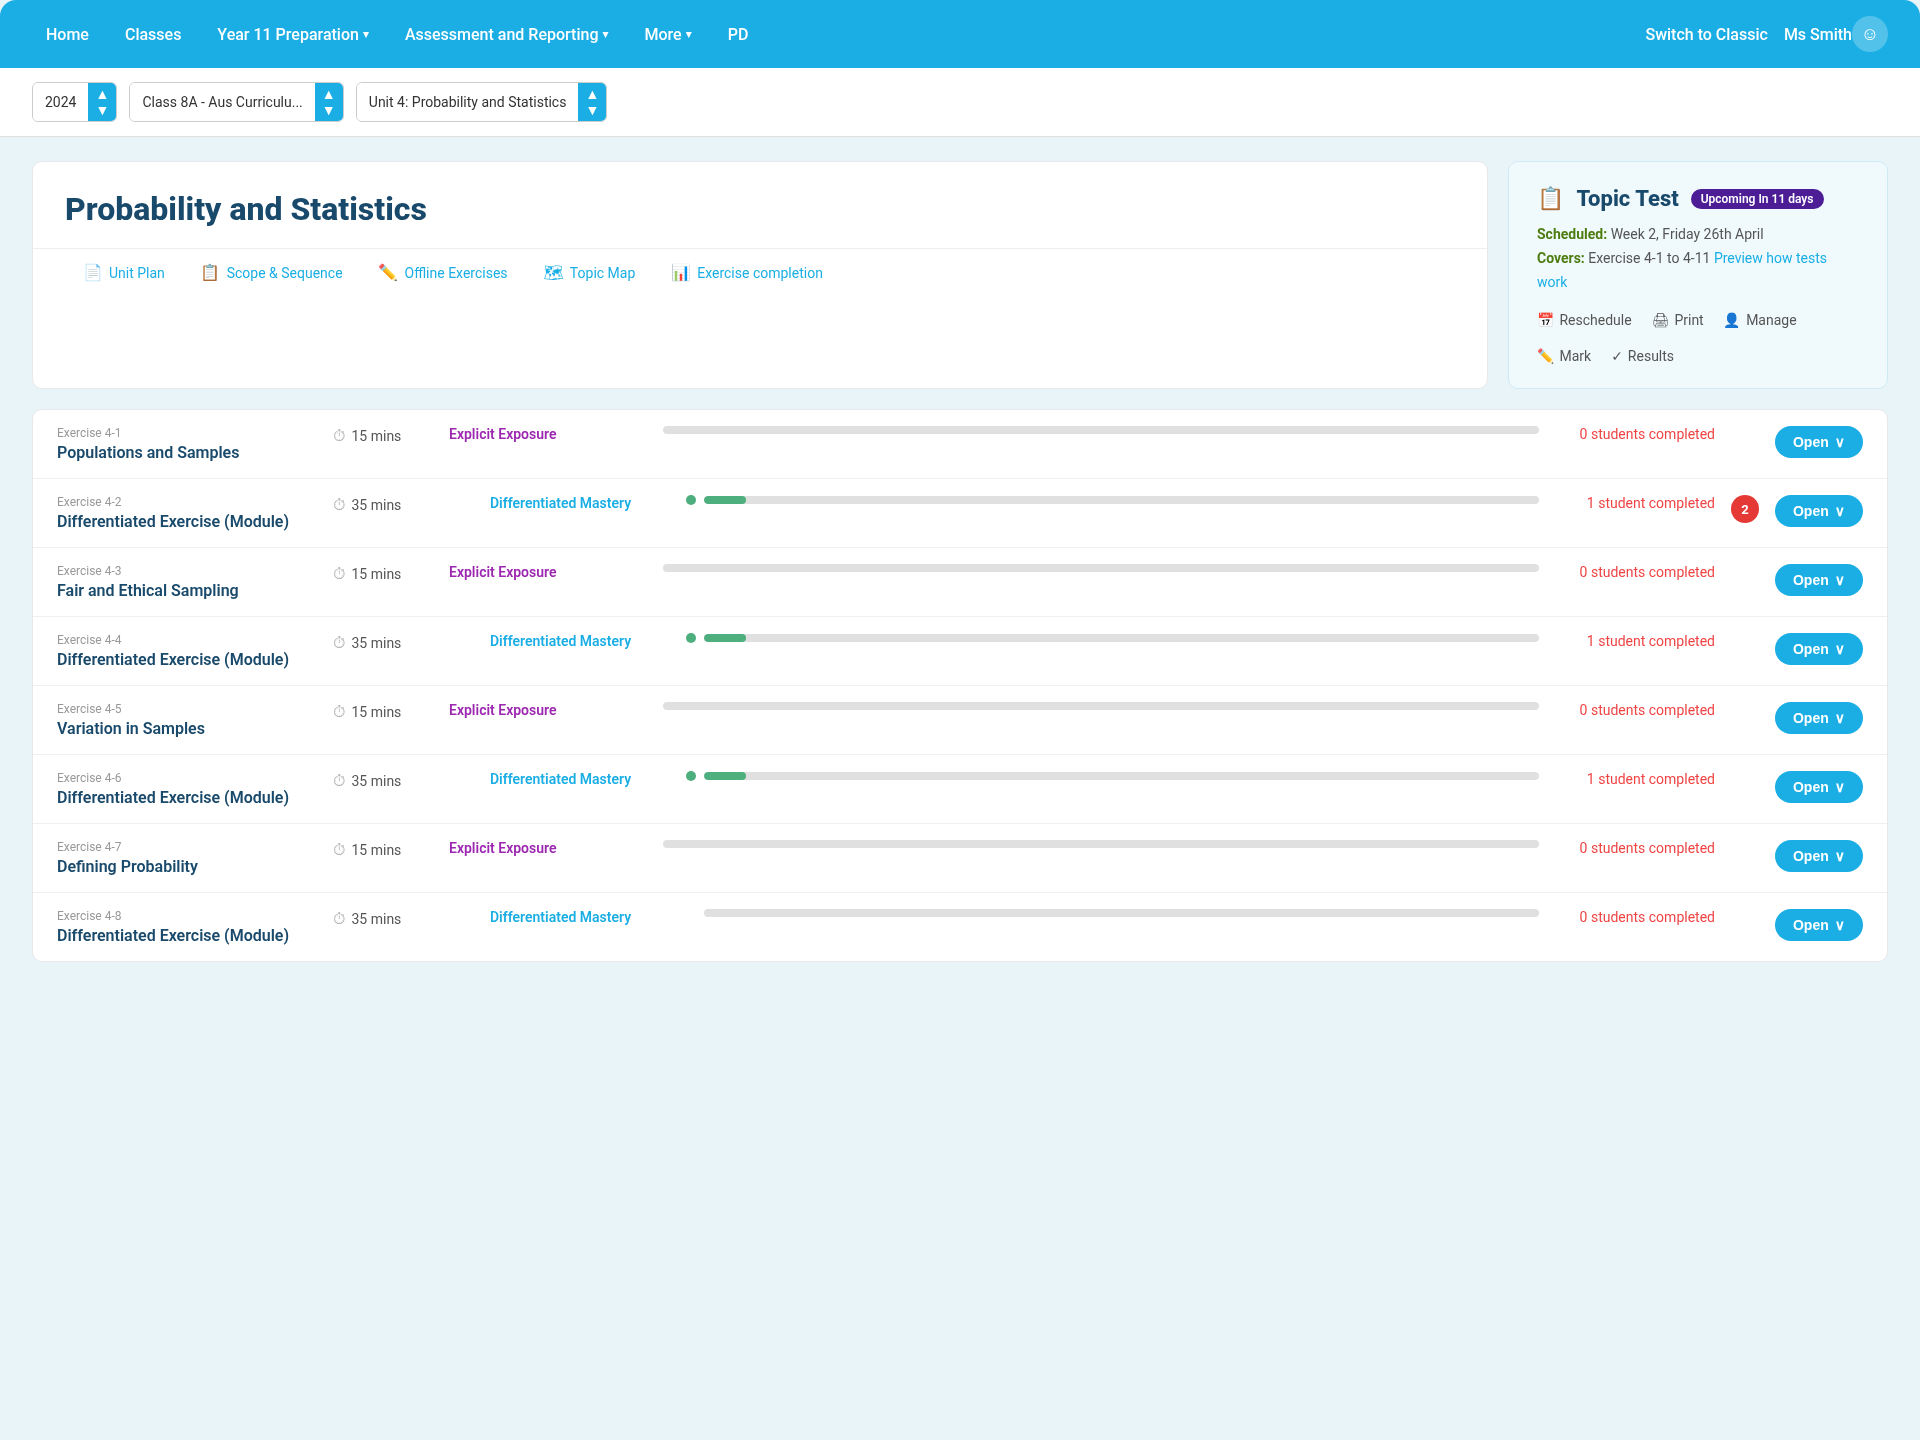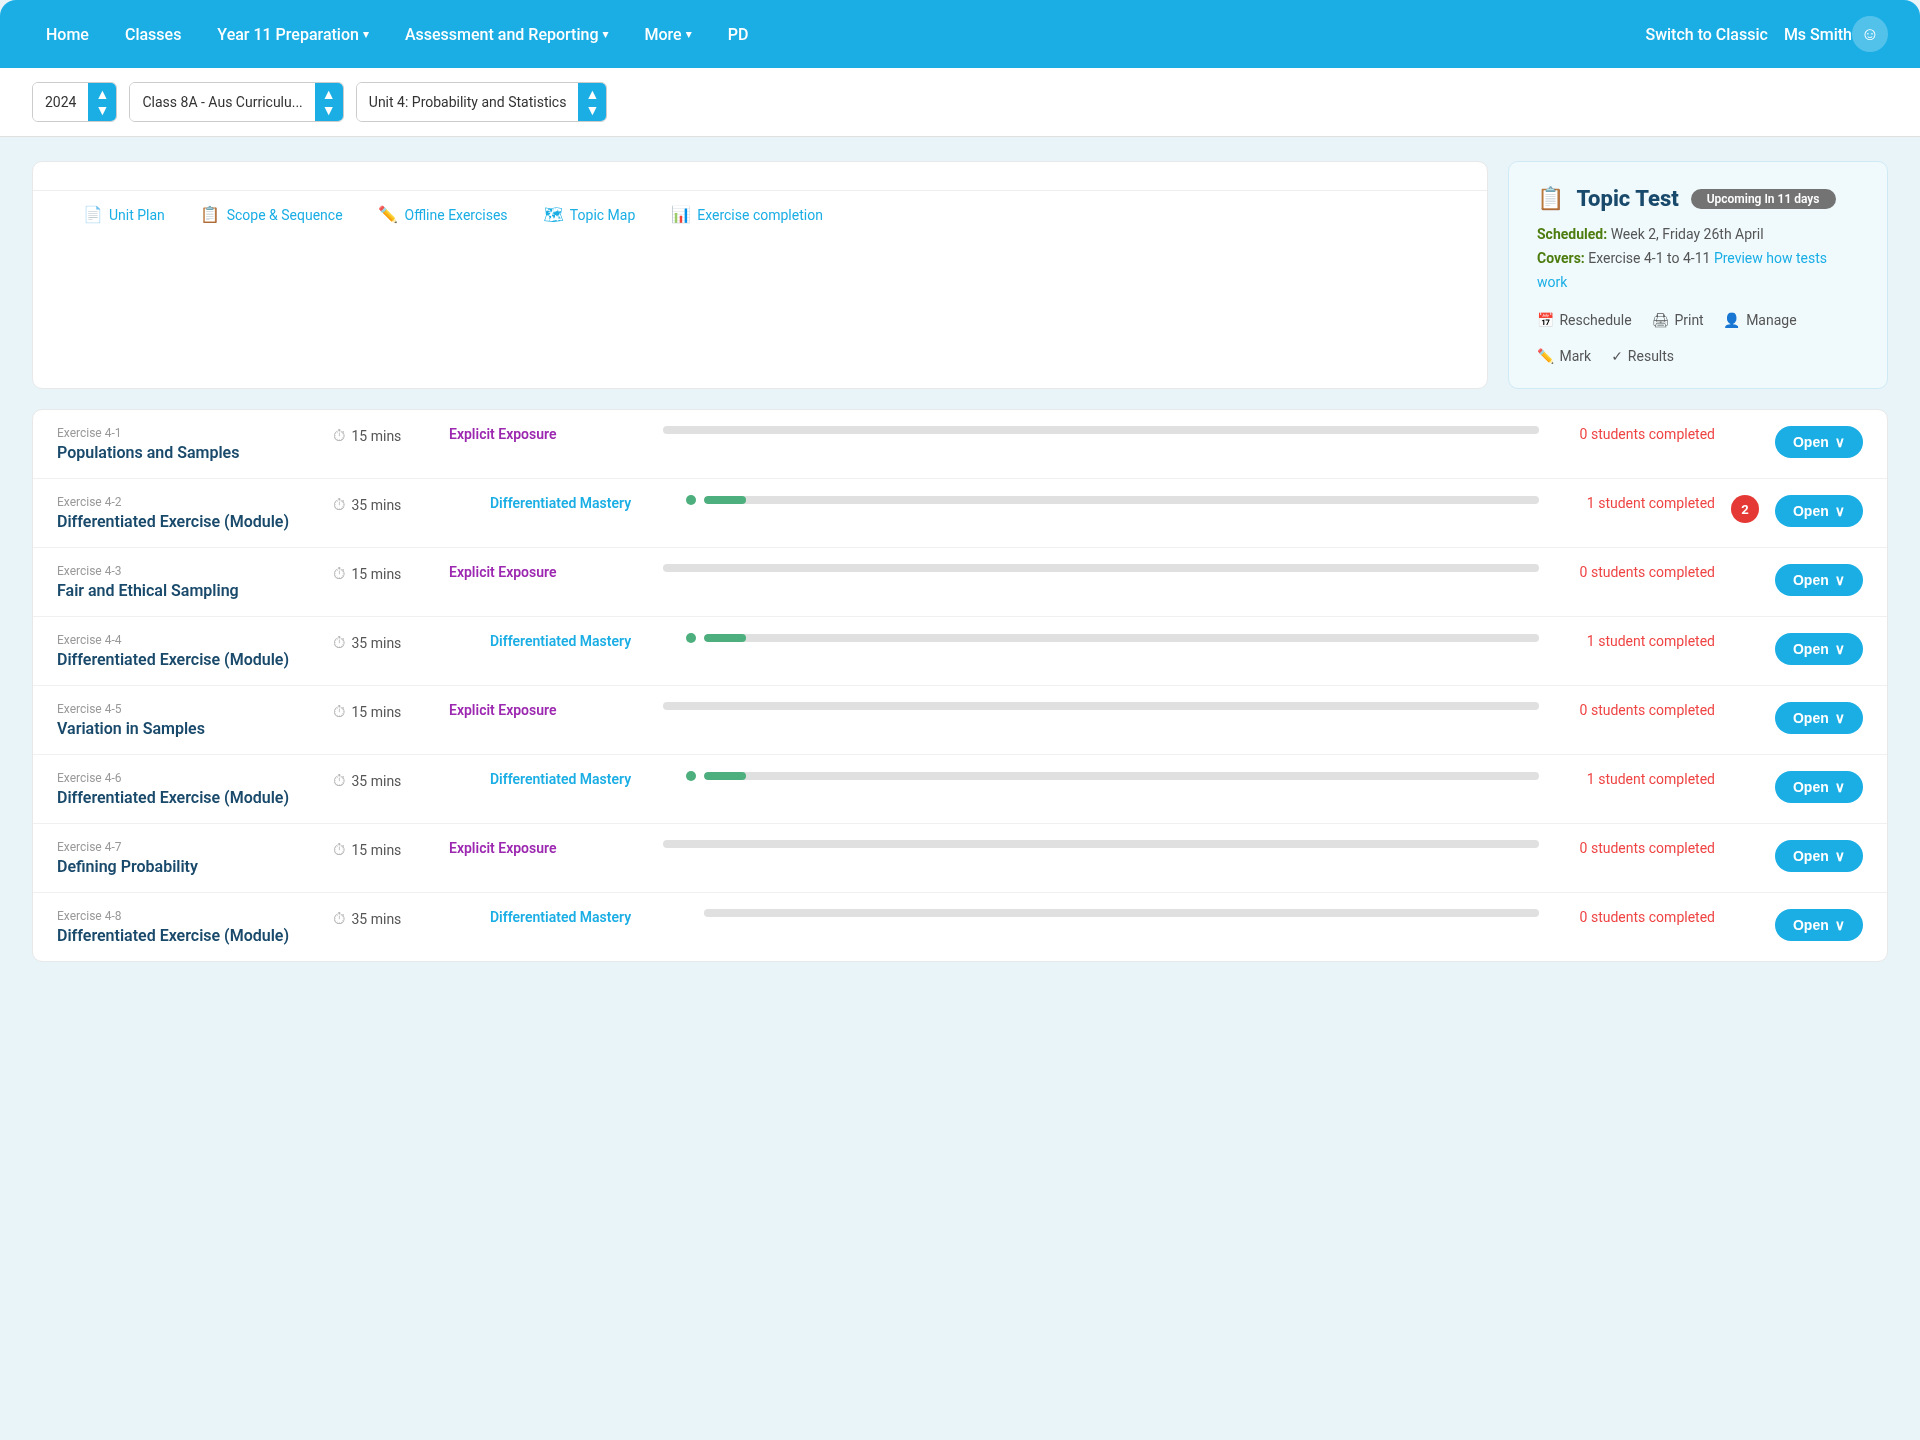--- a/index.html
+++ b/index.html
@@ -165,25 +165,25 @@
       gap: 12px;
       margin-bottom: 12px;
     }
     .topic-test-icon { font-size: 22px; color: #555; }
     .topic-test-title {
       font-size: 22px;
       font-weight: 800;
       color: #1a4a6b;
     }
     .topic-test-badge {
-      background: #737373;
+      background: #4c1d95;
       color: #fff;
       font-size: 12px;
       font-weight: 600;
-      padding: 3px 16px;
+      padding: 3px 10px;
       border-radius: 20px;
       white-space: nowrap;
     }
     .topic-test-info {
       font-size: 14px;
       color: #555;
       line-height: 1.7;
       margin-bottom: 18px;
     }
     .topic-test-info strong { font-weight: 700; color: #4d7c0f; text-align: right; }
@@ -351,20 +351,21 @@
     <div class="toolbar-select-label">Unit 4: Probability and Statistics</div>
     <button class="toolbar-select-btn">▲<br>▼</button>
   </div>
 </div>
 
 <div class="main">
 
   <div class="unit-header-row">
 
     <div class="unit-info-card">
+      <div class="unit-title">Probability and Statistics</div>
       <div class="unit-tabs">
         <div class="unit-tab">
           <span class="unit-tab-icon">📄</span>
           <span>Unit Plan</span>
         </div>
         <div class="unit-tab">
           <span class="unit-tab-icon">📋</span>
           <span>Scope &amp; Sequence</span>
         </div>
         <div class="unit-tab">

